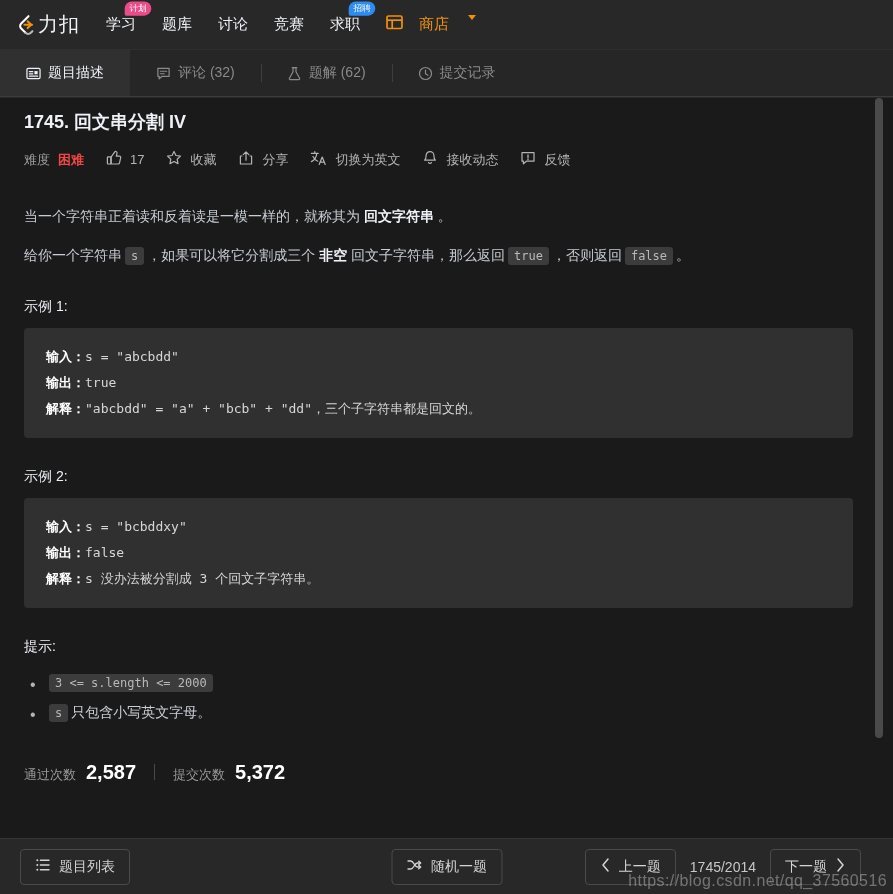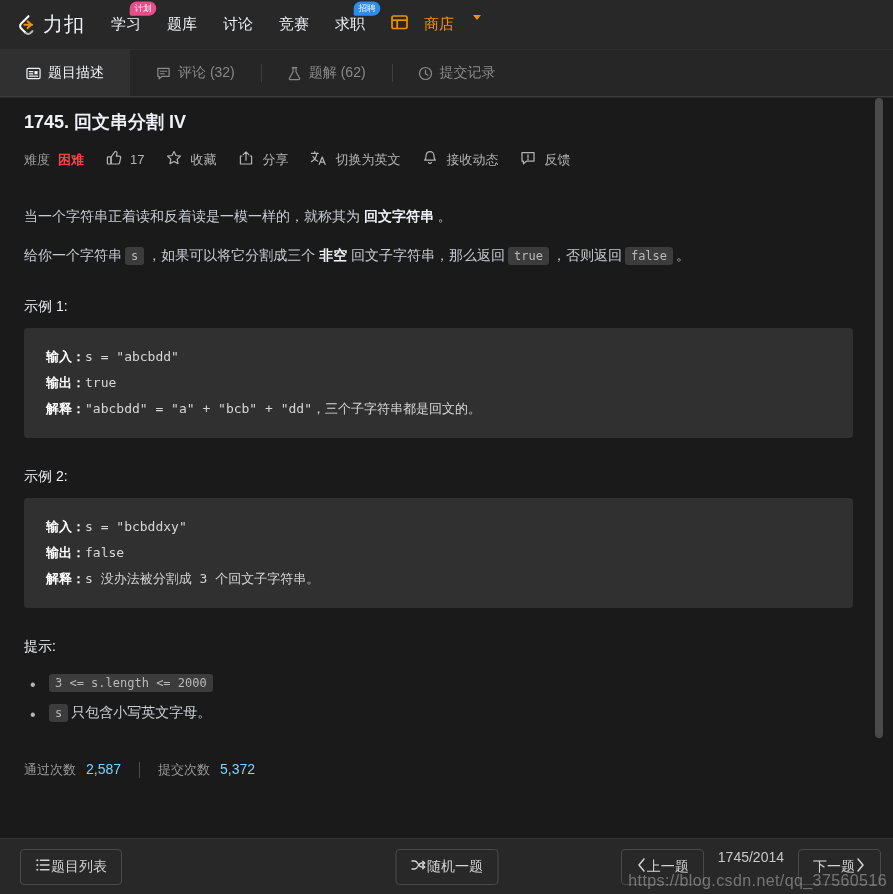--- a/index.html
+++ b/index.html
@@ -10,21 +10,21 @@
     overflow: hidden;
   }
   .page { position: relative; width: 893px; height: 894px; background: #282828; }
 
   
   .navbar {
     height: 50px; background: #282828;
     display: flex; align-items: center; padding-left: 14px;
     border-bottom: 1px solid #2f2f2f;
   }
-  .logo { display: flex; align-items: center; gap: 5px; margin-right: 26px; cursor: pointer; }
+  .logo { display: flex; align-items: center; margin-right: 26px; cursor: pointer; }
   .logo-mark { width: 24px; height: 24px; position: relative; }
   .logo-text { color: #eff1f6; font-size: 20px; letter-spacing: 1px; }
   .nav-items { display: flex; align-items: center; gap: 26px; }
   .nav-item {
     position: relative; color: #eff1f6; font-size: 15px;
     cursor: pointer; padding: 4px 0; white-space: nowrap;
   }
   .nav-item.shop { color: #f0900b; display: flex; gap: 16px; }
   .badge {
     position: absolute; top: -10px; left: 60%;
@@ -92,47 +92,47 @@
   ul.hint-list li {
     color: #c8cdd4; font-size: 14px; line-height: 2.1; position: relative;
   }
   ul.hint-list li::before {
     content: "•"; position: absolute; left: -16px; color: #b4b4b4; font-size: 16px;
   }
 
   .stats { display: flex; align-items: center; gap: 18px; margin-top: 34px; }
   .stat { display: flex; align-items: baseline; gap: 10px; }
   .stat-label { color: #9a9a9a; font-size: 13px; }
-  .stat-value { color: #7dd3fc; font-size: 14px; font-weight: normal; }
+  .stat-value { color: #ffffff; font-size: 20px; font-weight: bold; }
   .stat-sep { width: 1px; height: 16px; background: #4a4a4a; }
 
   
   .scrollbar-track {
     position: absolute; top: 98px; right: 8px; bottom: 56px; width: 12px;
     background: #1a1a1a;
   }
   .scrollbar-thumb {
     position: absolute; top: 0; left: 2px; width: 8px; height: 640px;
     background: #4a4a4a; border-radius: 4px;
   }
 
   
   .footer {
     position: absolute; left: 0; right: 0; bottom: 0; height: 56px;
     background: #282828; border-top: 1px solid #353535;
     display: flex; align-items: center; padding: 0 20px;
   }
   .fbtn {
-    display: flex; align-items: center; justify-content: center; 
+    display: flex; align-items: center; justify-content: center; gap: 8px;
     height: 36px; padding: 0 14px; border: 1px solid #4a4a4a; border-radius: 4px;
     color: #d4d4d4; font-size: 14px; cursor: pointer; background: #282828;
     white-space: nowrap;
   }
   .footer-center { position: absolute; left: 50%; transform: translateX(-50%); display: flex; align-items: center; }
-  .footer-right { position: absolute; right: 12px; display: flex; gap: 14px; }
+  .footer-right { position: absolute; right: 32px; display: flex; align-items: center; gap: 14px; }
   .page-indicator { color: #c8c8c8; font-size: 14px; white-space: nowrap; }
 
   .watermark {
     position: absolute; right: 6px; bottom: 4px;
     color: rgba(220,220,220,0.42); font-size: 16px; letter-spacing: .4px;
     pointer-events: none; white-space: nowrap;
   }
 </style>
 </head>
 <body>

